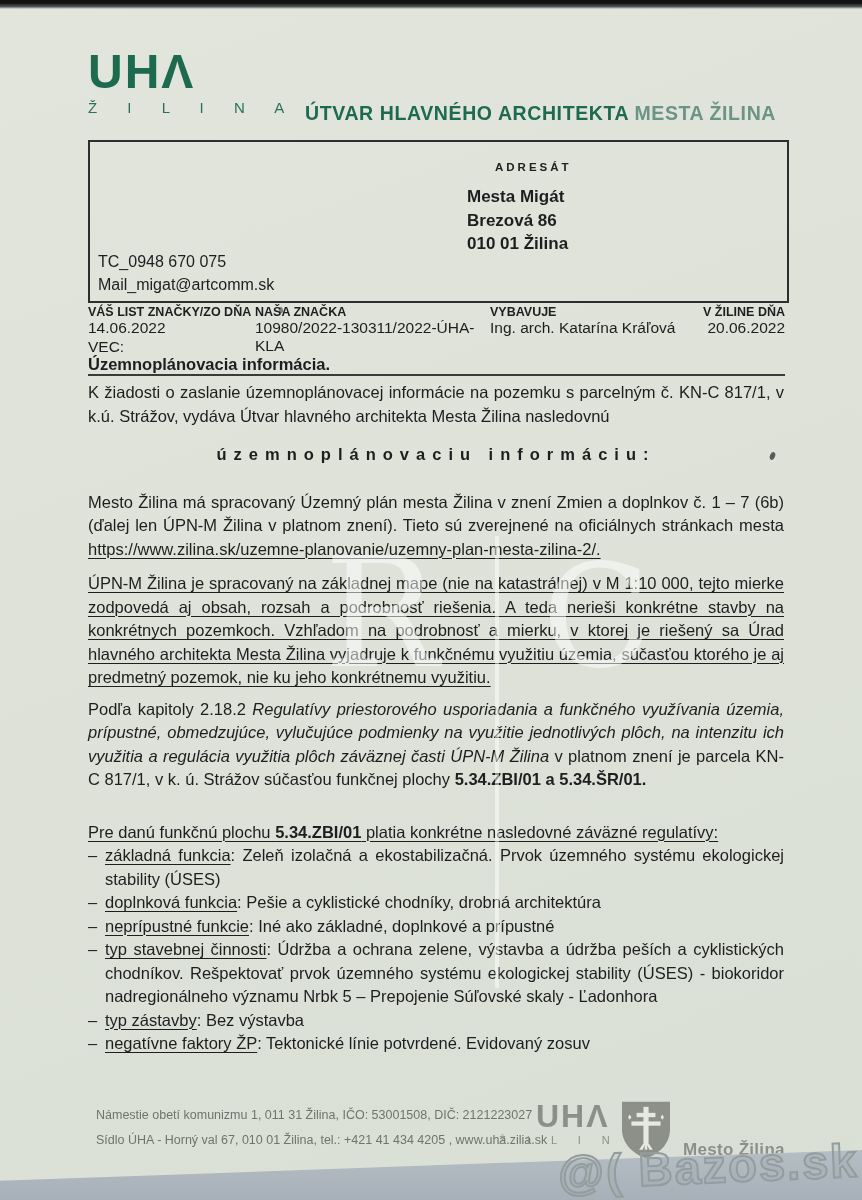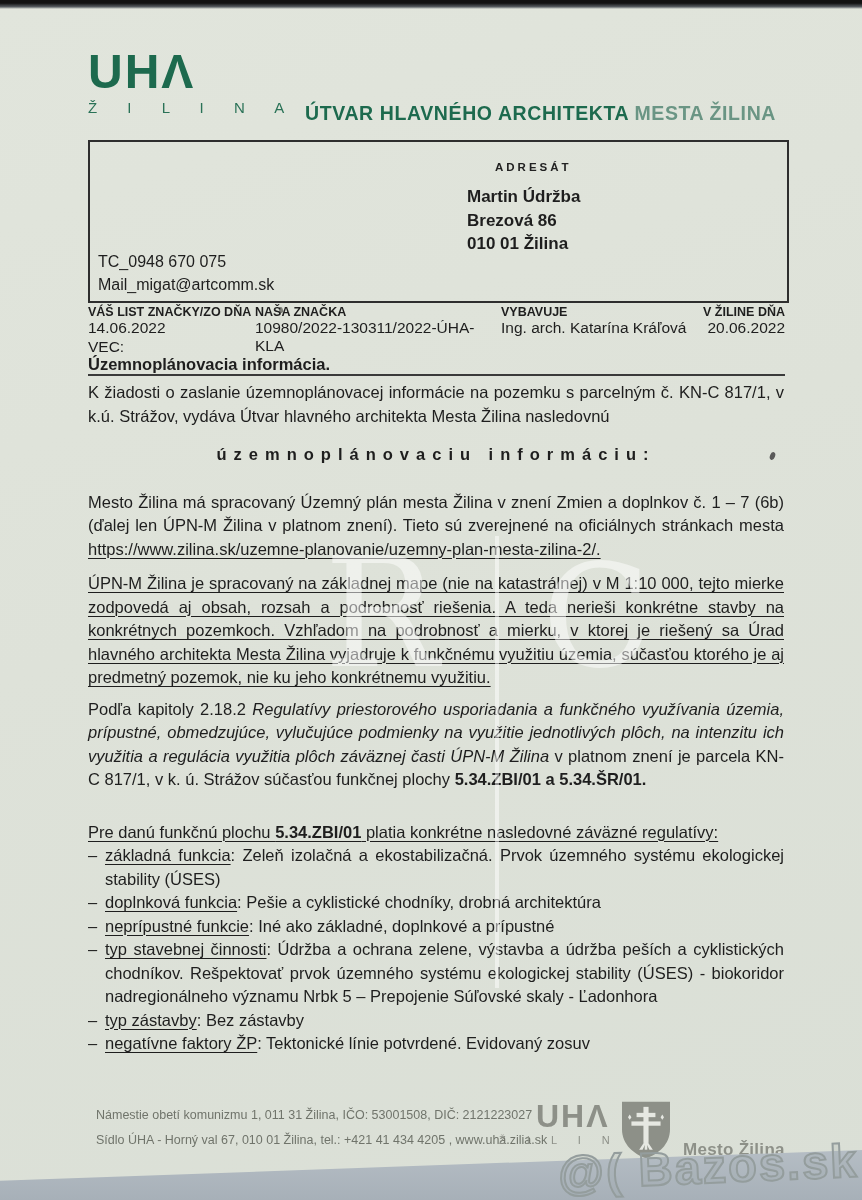--- a/index.html
+++ b/index.html
@@ -29,21 +29,21 @@
   .addr-label { position:absolute; left:377px; top:19px; font-size:11.5px; font-weight:bold;
     letter-spacing:3px; color:#222;margin-left:28px; }
   .addr-block { position:absolute; left:377px; top:43px; font-size:17px; font-weight:bold;
     line-height:23.5px; }
   .addr-contact { position:absolute; left:8px; bottom:5px; font-size:16px; line-height:23px; }
 
   
   .ref { position:absolute; left:88px; top:305px; width:697px; }
   .ref-label { position:absolute; top:0; font-size:12.5px; font-weight:bold; white-space:nowrap; }
   .ref-value { position:absolute; top:14px; font-size:15.5px; white-space:nowrap; }
-  .c1 { left:0; } .c2 { left:167px; } .c3 { left:402px;margin-left:11px; } .c4 { right:0; text-align:right; }
+  .c1 { left:0; } .c2 { left:167px; } .c3 { left:402px; } .c4 { right:0; text-align:right; }
   .ref-value2 { position:absolute; top:32px; left:167px; font-size:15.5px; }
   .vec-label { position:absolute; top:33px; left:0; font-size:15.5px; }
   .ref-subject { position:absolute; top:50px; left:0; font-size:16.5px; font-weight:bold; }
   .ref-divider { position:absolute; left:88px; top:374px; width:697px; border-top:2px solid #3a3a3a; }
 
   
   .body-text { position:absolute; left:88px; top:381px; width:696px;
     font-size:16.5px; line-height:23.5px; text-align:justify; }
   .p1 { margin:0 0 15px 0; }
   .heading { margin:0 0 24px 0; text-align:center; font-weight:bold;
@@ -94,21 +94,21 @@
   <div class="logo">
     <div class="logo-acronym">UHΛ</div>
     <div class="logo-city">Ž I L I N A</div>
   </div>
 
   <div class="header-title"><span>ÚTVAR HLAVNÉHO ARCHITEKTA</span><span class="suffix"> MESTA ŽILINA</span></div>
 
   <div class="addr-box">
     <div class="addr-label">ADRESÁT</div>
     <div class="addr-block">
-      <div>Martin Údržba</div>
+      <div>Mesta Migát</div>
       <div>Brezová 86</div>
       <div>010 01 Žilina</div>
     </div>
     <div class="addr-contact">
       <div>TC_0948 670 075</div>
       <div>Mail_migat@artcomm.sk</div>
     </div>
     <div class="speck speck-2"></div>
   </div>
 
@@ -132,21 +132,21 @@
     <p class="heading">územnoplánovaciu informáciu:</p>
     <p class="p2"><span>Mesto Žilina má spracovaný Územný plán mesta Žilina v znení Zmien a doplnkov č. 1 – 7 (6b) (ďalej len ÚPN-M Žilina v platnom znení). Tieto sú zverejnené na oficiálnych stránkach mesta </span><span class="ul">https://www.zilina.sk/uzemne-planovanie/uzemny-plan-mesta-zilina-2/.</span></p>
     <p class="p3"><span class="ul">ÚPN-M Žilina je spracovaný na základnej mape (nie na katastrálnej) v M 1:10 000, tejto mierke zodpovedá aj obsah, rozsah a podrobnosť riešenia. A teda nerieši konkrétne stavby na konkrétnych pozemkoch. Vzhľadom na podrobnosť a mierku, v ktorej je riešený sa Úrad hlavného architekta Mesta Žilina vyjadruje k funkčnému využitiu územia, súčasťou ktorého je aj predmetný pozemok, nie ku jeho konkrétnemu využitiu.</span></p>
     <p class="p4"><span>Podľa kapitoly 2.18.2 </span><span class="it">Regulatívy priestorového usporiadania a funkčného využívania územia, prípustné, obmedzujúce, vylučujúce podmienky na využitie jednotlivých plôch, na intenzitu ich využitia a regulácia využitia plôch záväznej časti ÚPN-M Žilina</span><span> v platnom znení je parcela KN-C 817/1, v k. ú. Strážov súčasťou funkčnej plochy </span><span class="b">5.34.ZBI/01 a 5.34.ŠR/01.</span></p>
     <p class="p5"><span class="ul"><span>Pre danú funkčnú plochu </span><span class="b">5.34.ZBI/01</span><span> platia konkrétne nasledovné záväzné regulatívy:</span></span></p>
     <div class="reg-list">
       <div class="li"><span class="ul">základná funkcia</span><span>: Zeleň izolačná a ekostabilizačná. Prvok územného systému ekologickej stability (ÚSES)</span></div>
       <div class="li"><span class="ul">doplnková funkcia</span><span>: Pešie a cyklistické chodníky, drobná architektúra</span></div>
       <div class="li"><span class="ul">neprípustné funkcie</span><span>: Iné ako základné, doplnkové a prípustné</span></div>
       <div class="li"><span class="ul">typ stavebnej činnosti</span><span>: Údržba a ochrana zelene, výstavba a údržba peších a cyklistických chodníkov. Rešpektovať prvok územného systému ekologickej stability (ÚSES) - biokoridor nadregionálneho významu Nrbk 5 – Prepojenie Súľovské skaly - Ľadonhora</span></div>
-      <div class="li"><span class="ul">typ zástavby</span><span>: Bez zástavby</span></div>
+      <div class="li"><span class="ul">typ zástavby</span><span>: Bez výstavba</span></div>
       <div class="li"><span class="ul">negatívne faktory ŽP</span><span>: Tektonické línie potvrdené. Evidovaný zosuv</span></div>
     </div>
   </div>
 
   <div class="wm-letter wm-r">R</div>
   <div class="wm-bar"></div>
   <div class="wm-letter wm-c">C</div>
   <div class="speck speck-1"></div>
 
   <div class="footer-lines">

